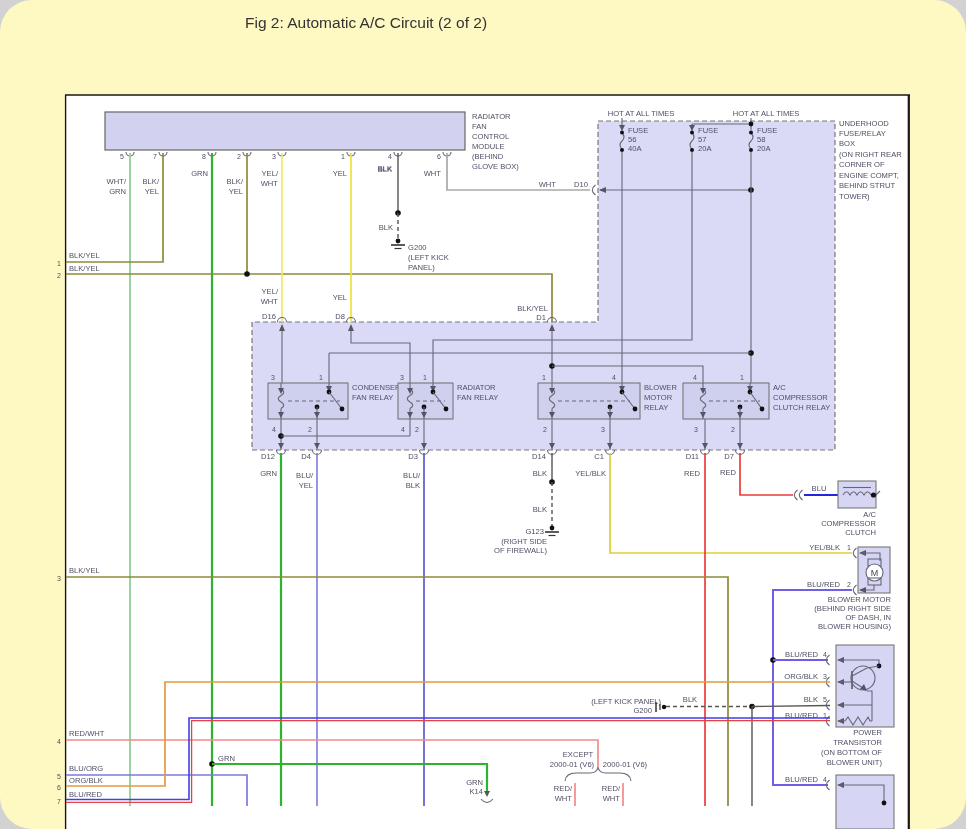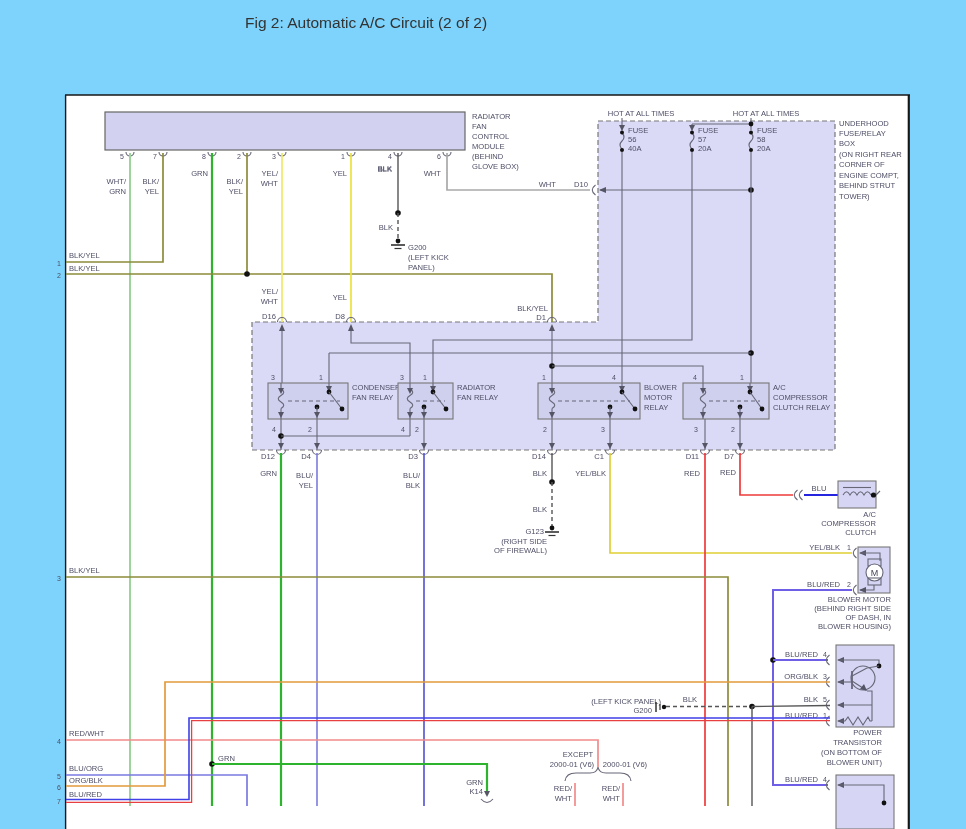--- a/index.html
+++ b/index.html
@@ -1,16 +1,16 @@
 <!DOCTYPE html>
 <html style="--c-wht_grn: #9cd49c; --c-grn: #2db32d; --c-blk_yel: #8c8c3a; --c-yel: #ece23a; --c-yel_wht: #efe96a; --c-blk: #555555; --c-wht: #a9a9a9; --c-blu_yel: #8383df; --c-blu_blk: #5a5ad2; --c-blu_org: #7a7ae2; --c-org_blk: #e39a3d; --c-red_wht: #f28b8b; --c-red: #ee3b3b; --c-yel_blk: #dfcf35; --c-blu: #2525e0; --c-blu_red: #6f5fe6; --c-blu_red_blue: #4040e8; --c-blu_red_red: #e84040; --c-lavender: #dadaf6; --c-relay_fill: #cfcfee; --c-comp_fill: #d6d6f4; --c-module_fill: #d2d2f0;"><head>
 <meta charset="utf-8">
 <style>
   html,body{margin:0;padding:0;background:#d2d2d2;}
-  #stage{position:relative;width:966px;height:829px;background:#7dd3fc;overflow:hidden;}
+  #stage{position:relative;width:966px;height:829px;background:#fef9c3;overflow:hidden;border-radius:32px;}
   #title{position:absolute;left:245px;top:14px;font:15.5px "Liberation Sans",sans-serif;color:#333;}
   svg{position:absolute;left:0;top:0;}
   svg text{font-family:"Liberation Sans",sans-serif;}
   .lbl{font-size:7.6px;fill:#4e4e66;}
   .num{font-size:7px;fill:#4e4e66;}
   .te{text-anchor:end;}.tm{text-anchor:middle;}
   .gy{stroke:#667;stroke-width:1.1;fill:none;}
   .gyd{stroke:#667;stroke-width:1.1;fill:none;stroke-dasharray:4,3;}
   .dash{stroke:#777;stroke-width:1.2;fill:var(--c-lavender);stroke-dasharray:5,3;}
   .rbox{fill:var(--c-relay_fill);stroke:#777;stroke-width:1.1;}

